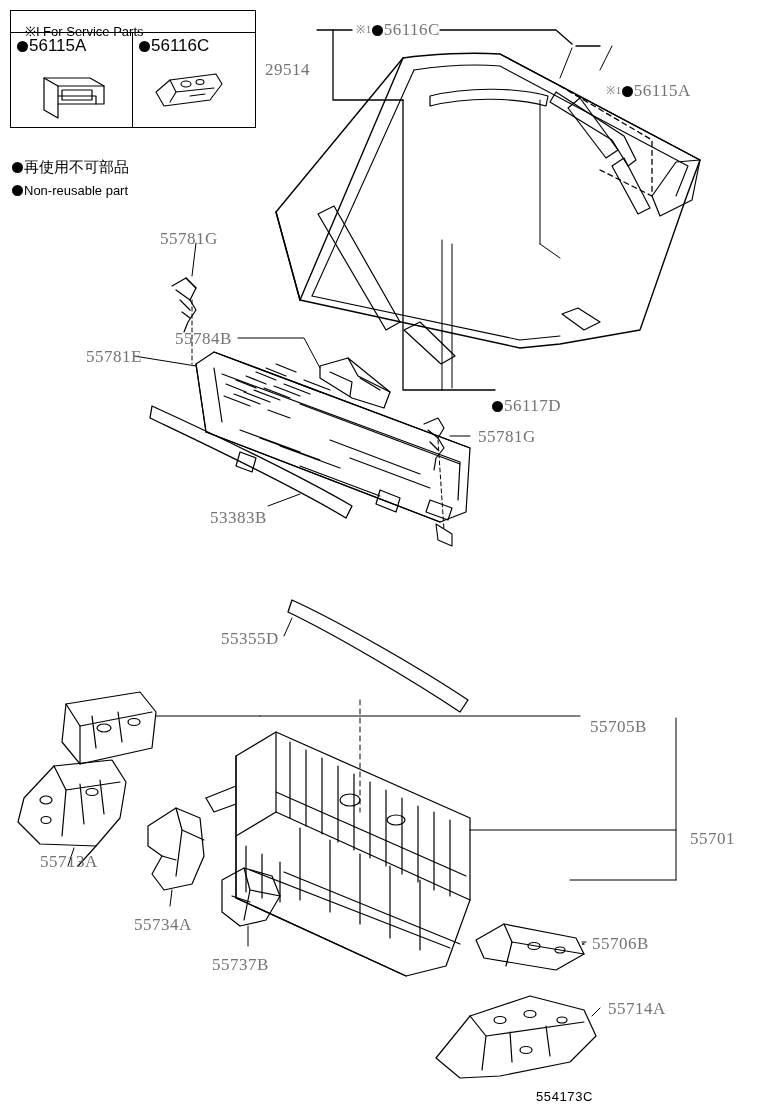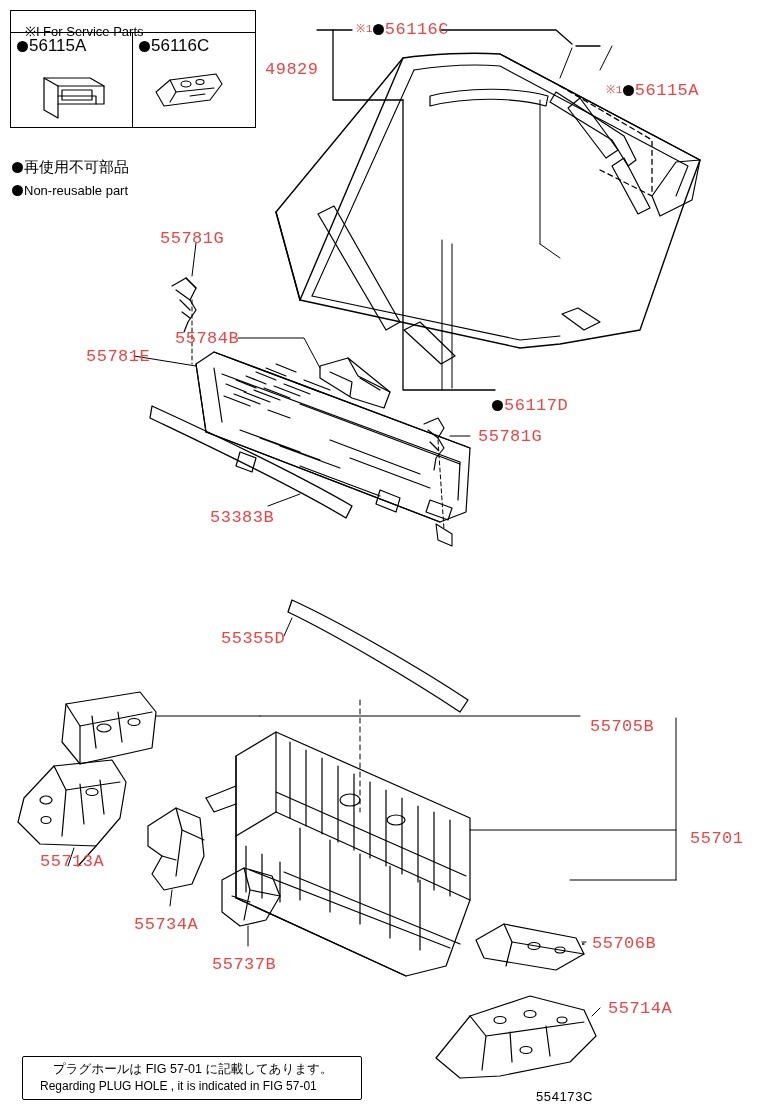--- a/index.html
+++ b/index.html
@@ -23,25 +23,25 @@
   }
   svg.art {
     position: absolute;
     left: 0; top: 0;
     width: 760px;
     height: 1112px;
     pointer-events: none;
   }
   .lbl {
     position: absolute;
-    font-family: Liberation Mono, monospace;
+    font-family: Liberation Serif, serif;
     font-size: 17px;
     letter-spacing: 0.5px;
     white-space: nowrap;
-    color: #ef4444;
+    color: #737373;
   }
   .bullet {
     display: inline-block;
     width: 11px;
     height: 11px;
     border-radius: 50%;
     background: #000;
     vertical-align: -1px;
     margin-right: 1px;
   }
@@ -383,40 +383,36 @@
   </div>
 
   <div class="lbl" style="left:356px; top:20px;">
     <span style="font-size:11px; vertical-align:2px;">※1</span><span class="bullet"></span><span>56116C</span>
   </div>
 
   <div class="lbl" style="left:606px; top:44px;margin-top:37px;">
     <span style="font-size:11px; vertical-align:2px;">※1</span><span class="bullet"></span><span>56115A</span>
   </div>
 
-  <div class="lbl" style="left:265px; top:60px;">49829</div>
+  <div class="lbl" style="left:265px; top:60px;">29514</div>
   <div class="lbl" style="left:160px; top:229px;">55781G</div>
   <div class="lbl" style="left:175px; top:329px;">55784B</div>
   <div class="lbl" style="left:86px; top:347px;">55781E</div>
 
   <div class="lbl" style="left:492px; top:396px;">
     <span class="bullet"></span><span>56117D</span>
   </div>
 
   <div class="lbl" style="left:478px; top:427px;">55781G</div>
   <div class="lbl" style="left:210px; top:508px;">53383B</div>
   <div class="lbl" style="left:221px; top:629px;">55355D</div>
   <div class="lbl" style="left:590px; top:717px;">55705B</div>
   <div class="lbl" style="left:690px; top:829px;">55701</div>
   <div class="lbl" style="left:40px; top:852px;">55713A</div>
   <div class="lbl" style="left:134px; top:915px;">55734A</div>
   <div class="lbl" style="left:212px; top:955px;">55737B</div>
   <div class="lbl" style="left:592px; top:934px;">55706B</div>
   <div class="lbl" style="left:608px; top:999px;">55714A</div>
 
-  <div class="footbox">
-    <div class="l1">プラグホールは FIG 57-01 に記載してあります。</div>
-    <div class="l2">Regarding  PLUG  HOLE , it is indicated in FIG  57-01</div>
-  </div>
 
   <div class="corner-code">554173C</div>
 
 </div>
 
 </body></html>

